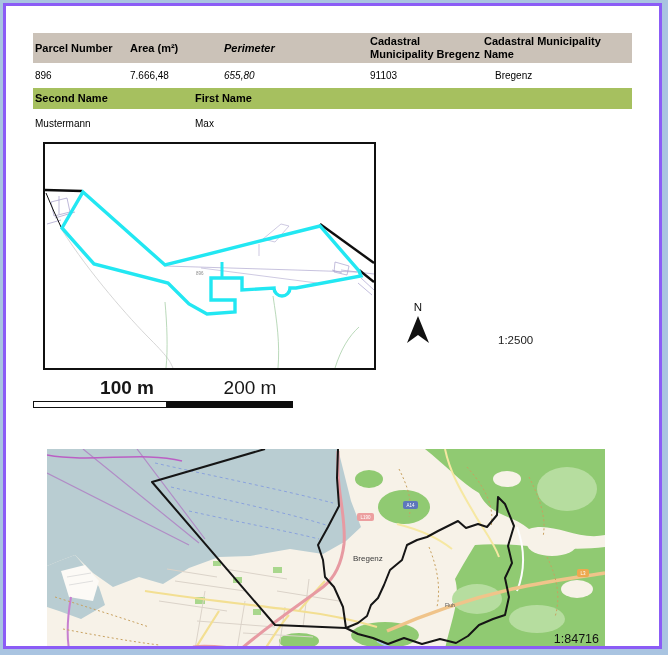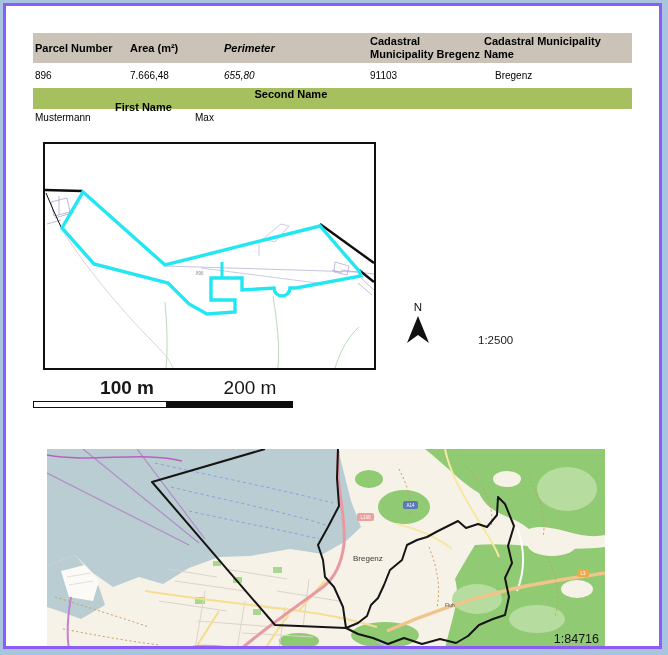--- a/index.html
+++ b/index.html
@@ -6,35 +6,35 @@
     font-family:"Liberation Sans", sans-serif;background:#dfe7f0;}
   .frame-outer{position:absolute;inset:0;background:#a9c4e1;padding:3px 6px 6px 3px;box-sizing:border-box;}
   .frame-inner{position:relative;width:100%;height:100%;background:#ffffff;
     border:3px solid #8b5cf6;box-sizing:border-box;overflow:hidden;}
   .abs{position:absolute;}
 
   
   .tbl{position:absolute;left:27px;width:599px;font-size:11px;color:#000;}
   .tbl-head{display:flex;align-items:center;font-weight:bold;}
   .parcel-head{background:#cbc2b8;height:30px;}
-  .owner-head{background:#a6c05f;height:21px;flex-direction:column;}
+  .owner-head{background:#a6c05f;height:21px;}
   .tbl-row{display:flex;align-items:flex-start;background:#fff;font-size:10px;font-weight:normal;}
   .c{box-sizing:border-box;padding-left:2px;line-height:1.15;}
   .c1{width:95px;}.c2{width:94px;}.c3{width:146px;font-style:italic;}.c4{width:114px;}.c5{width:150px;}
   .o1{width:160px;}.o2{width:439px;}
   .parcel-vals{padding-top:7px;}
-  .owner-vals{padding-top:3px;}
+  .owner-vals{padding-top:9px;}
   .indent13{padding-left:13px;}
 
   
   .detail-map{left:37px;top:136px;width:329px;height:224px;border:2px solid #101010;background:#fff;}
 
   
   .north{left:388px;top:294px;width:48px;height:52px;}
-  .scale-detail{left:472px;top:328px;font-size:11.5px;color:#1a1a1a;}
+  .scale-detail{left:492px;top:328px;font-size:11.5px;color:#1a1a1a;}
 
   
   .sb-label{top:371px;width:90px;text-align:center;font-size:19px;color:#161616;}
   .sb-seg{top:395px;height:7px;box-sizing:border-box;}
   .sb-white{left:27px;width:134px;background:#fff;border:1px solid #111;}
   .sb-black{left:161px;width:126px;background:#0d0d0d;border:1px solid #0d0d0d;}
 
   
   .overview-map{left:41px;top:443px;width:558px;height:200px;background:#f7f2e8;}
 

